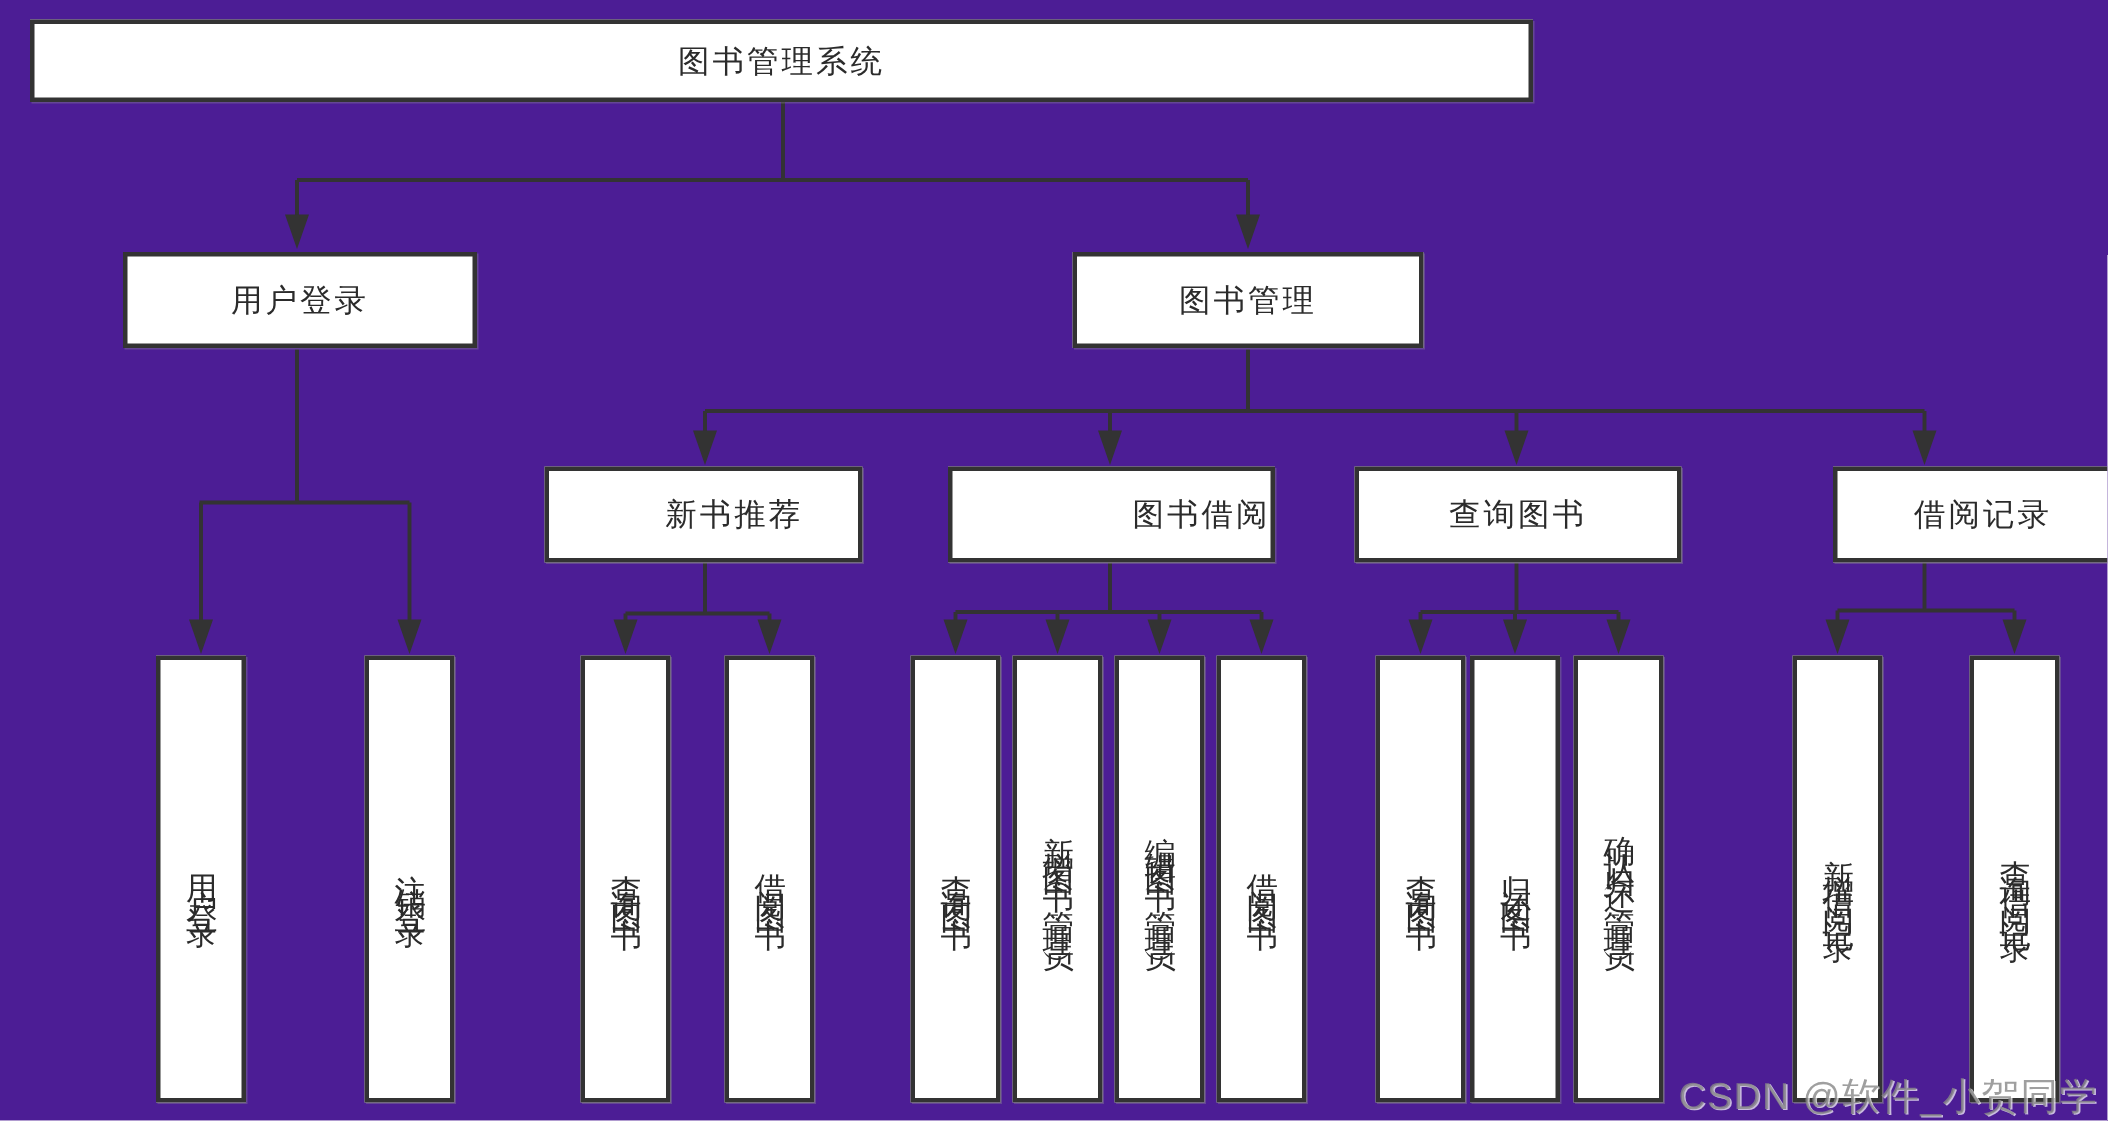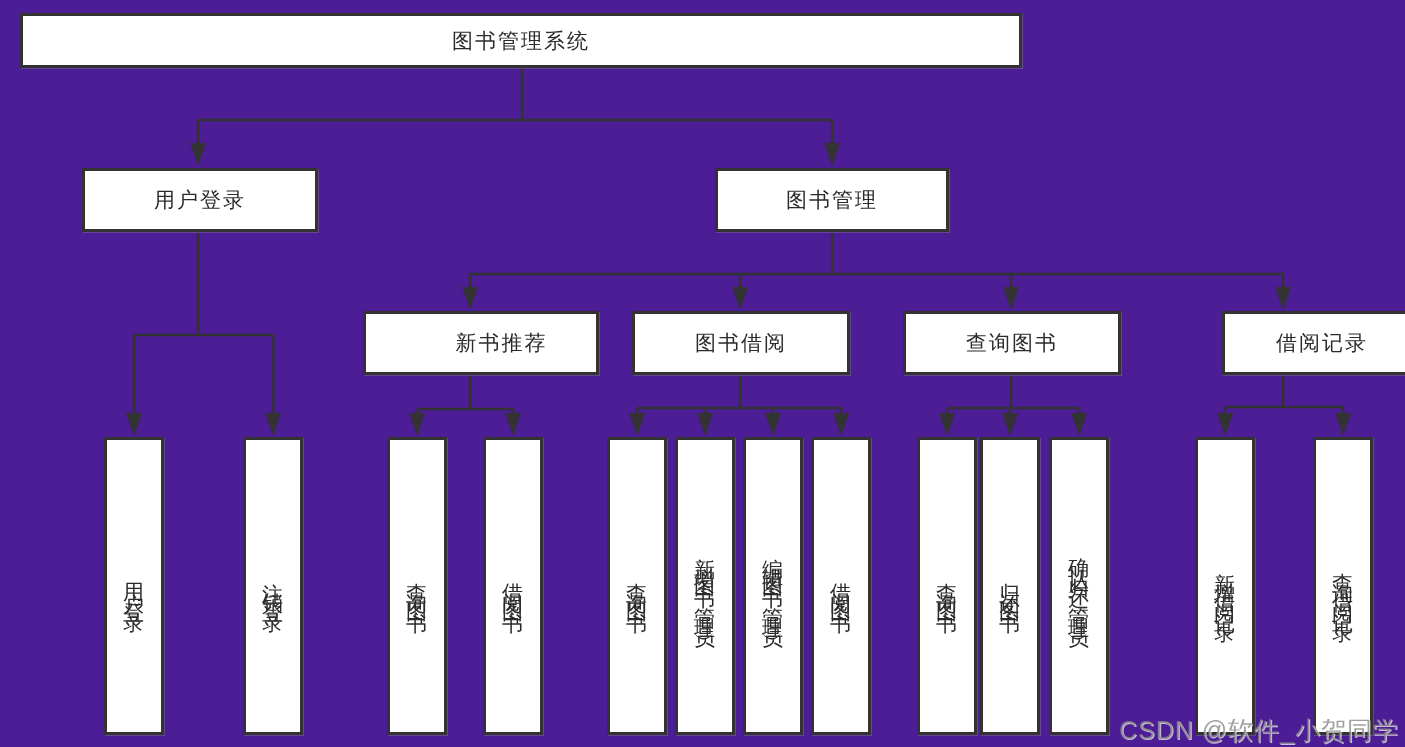--- a/index.html
+++ b/index.html
@@ -82,24 +82,24 @@
     <span>图书管理系统</span>
   </div>
 
   <div class="node hbox" style="left:82px;top:168px;width:236px;">
     <span>用户登录</span>
   </div>
   <div class="node hbox" style="left:715px;top:168px;width:234px;">
     <span>图书管理</span>
   </div>
 
-  <div class="node hbox" style="left:363px;top:311px;width:236px;padding-left:41px;">
+  <div class="node hbox" style="left:363px;top:311px;width:212px;padding-left:41px;">
     <span>新书推荐</span>
   </div>
-  <div class="node hbox" style="left:632px;top:311px;width:218px;">
+  <div class="node hbox" style="left:632px;top:311px;width:218px;justify-content:flex-end;">
     <span>图书借阅</span>
   </div>
   <div class="node hbox" style="left:903px;top:311px;width:218px;">
     <span>查询图书</span>
   </div>
   <div class="node hbox" style="left:1222px;top:311px;width:200px;">
     <span>借阅记录</span>
   </div>
 
   <div class="node vbox" style="left:104px;">

